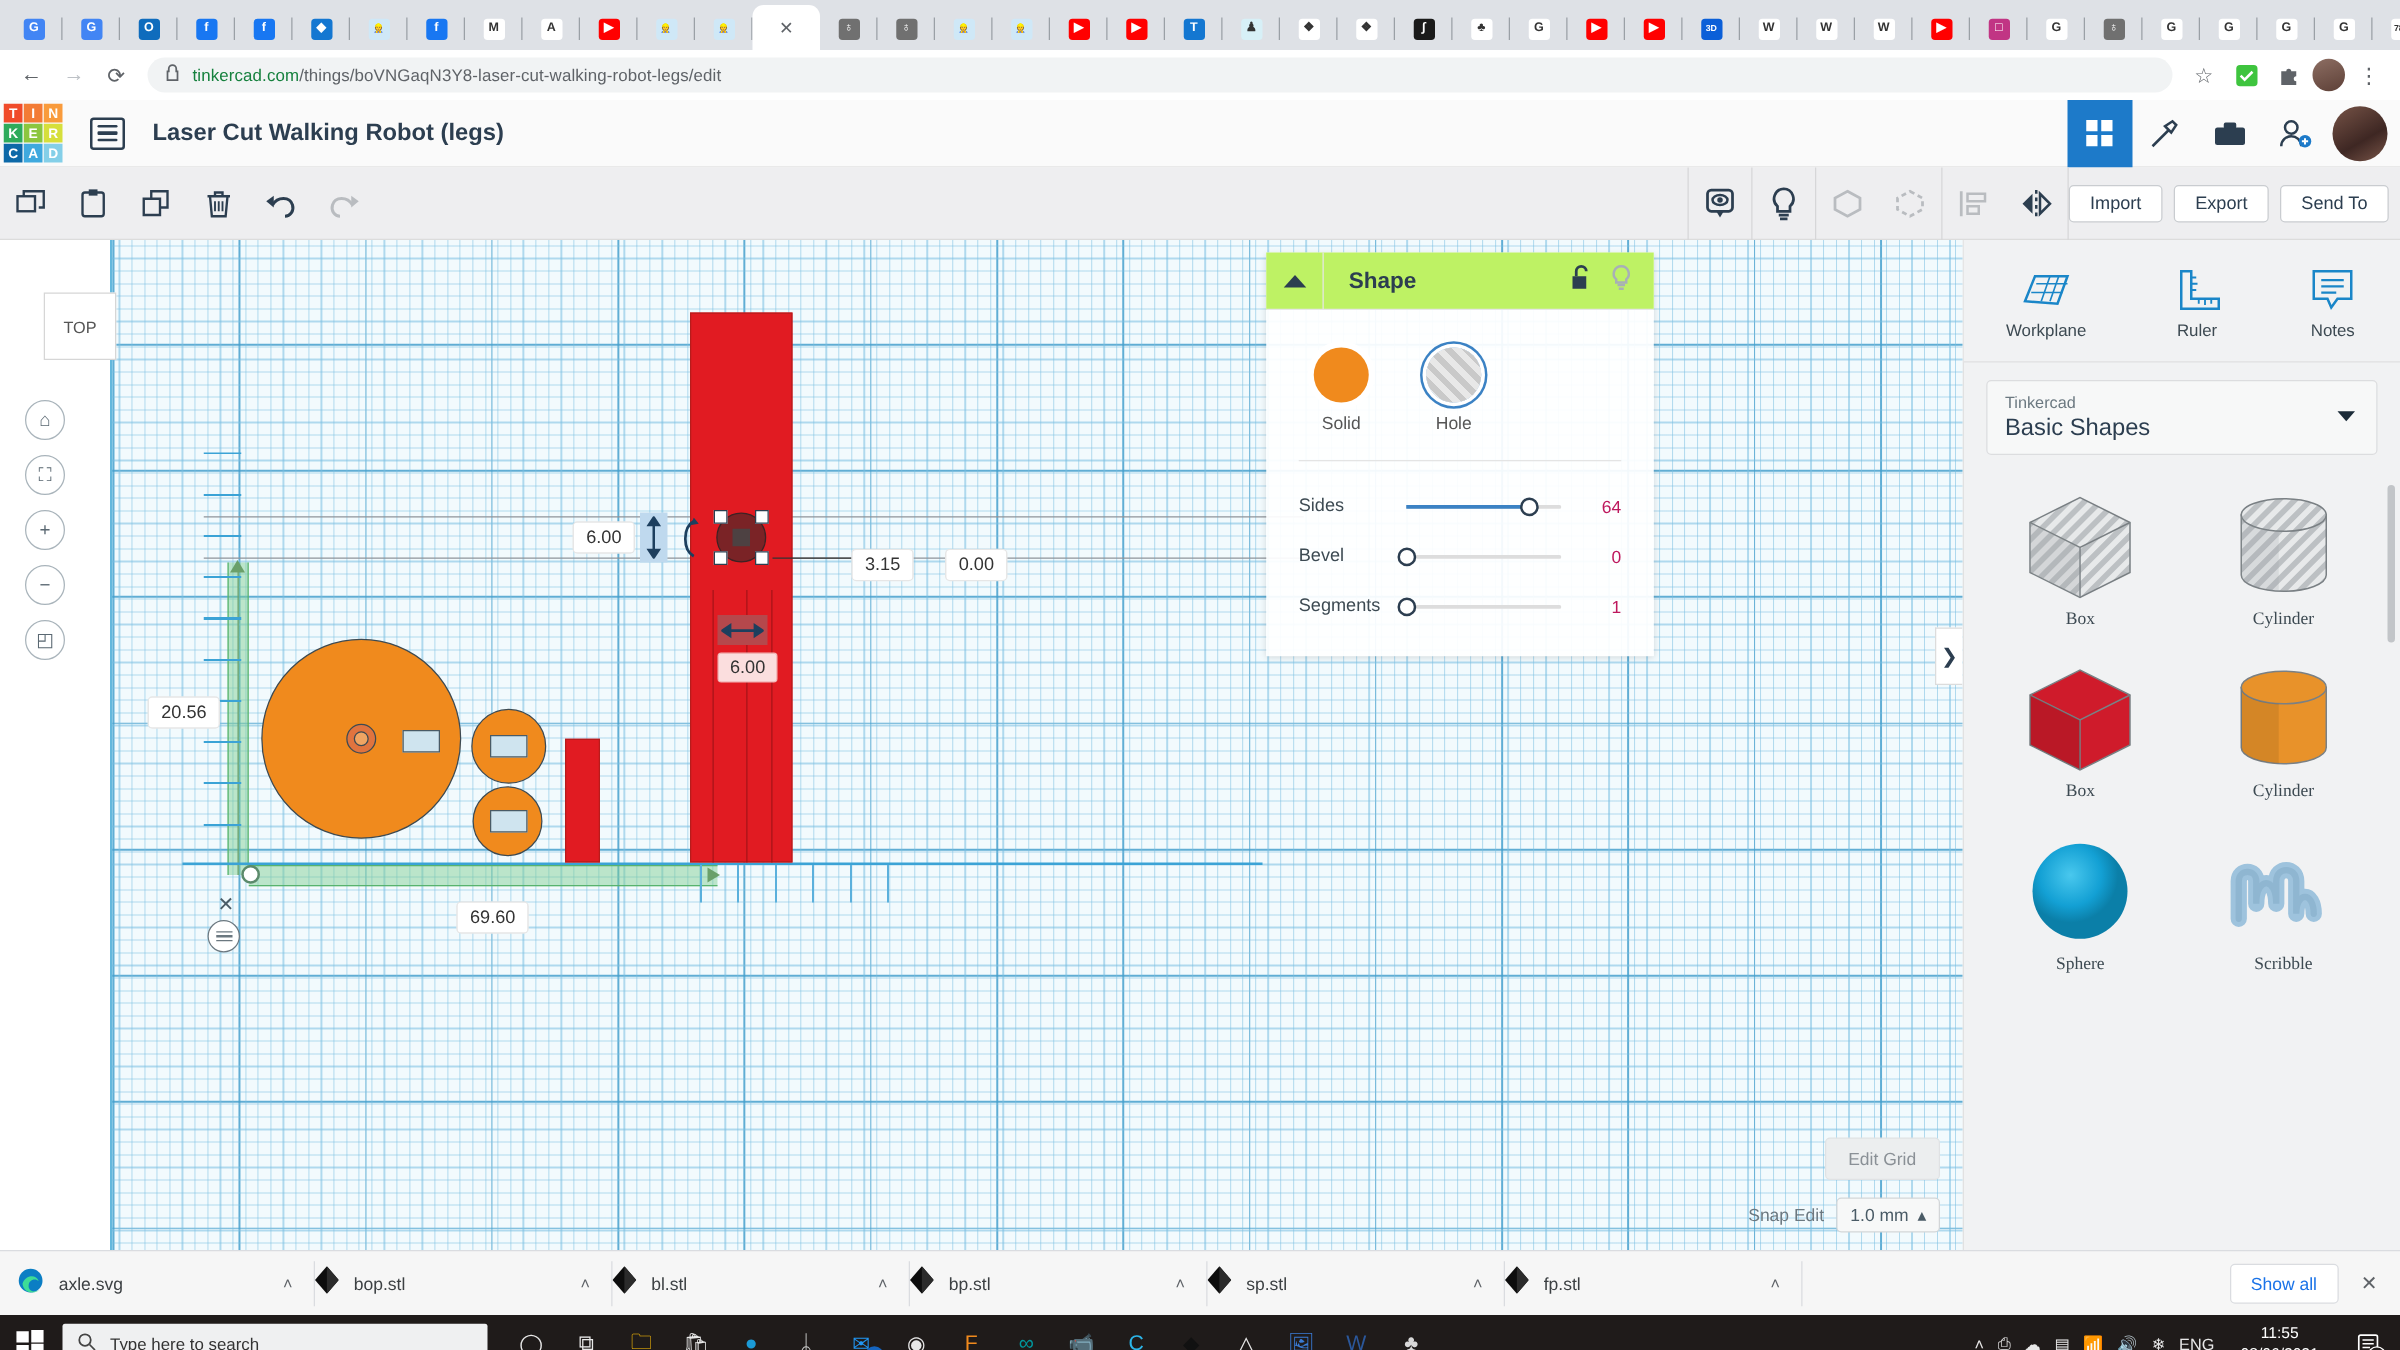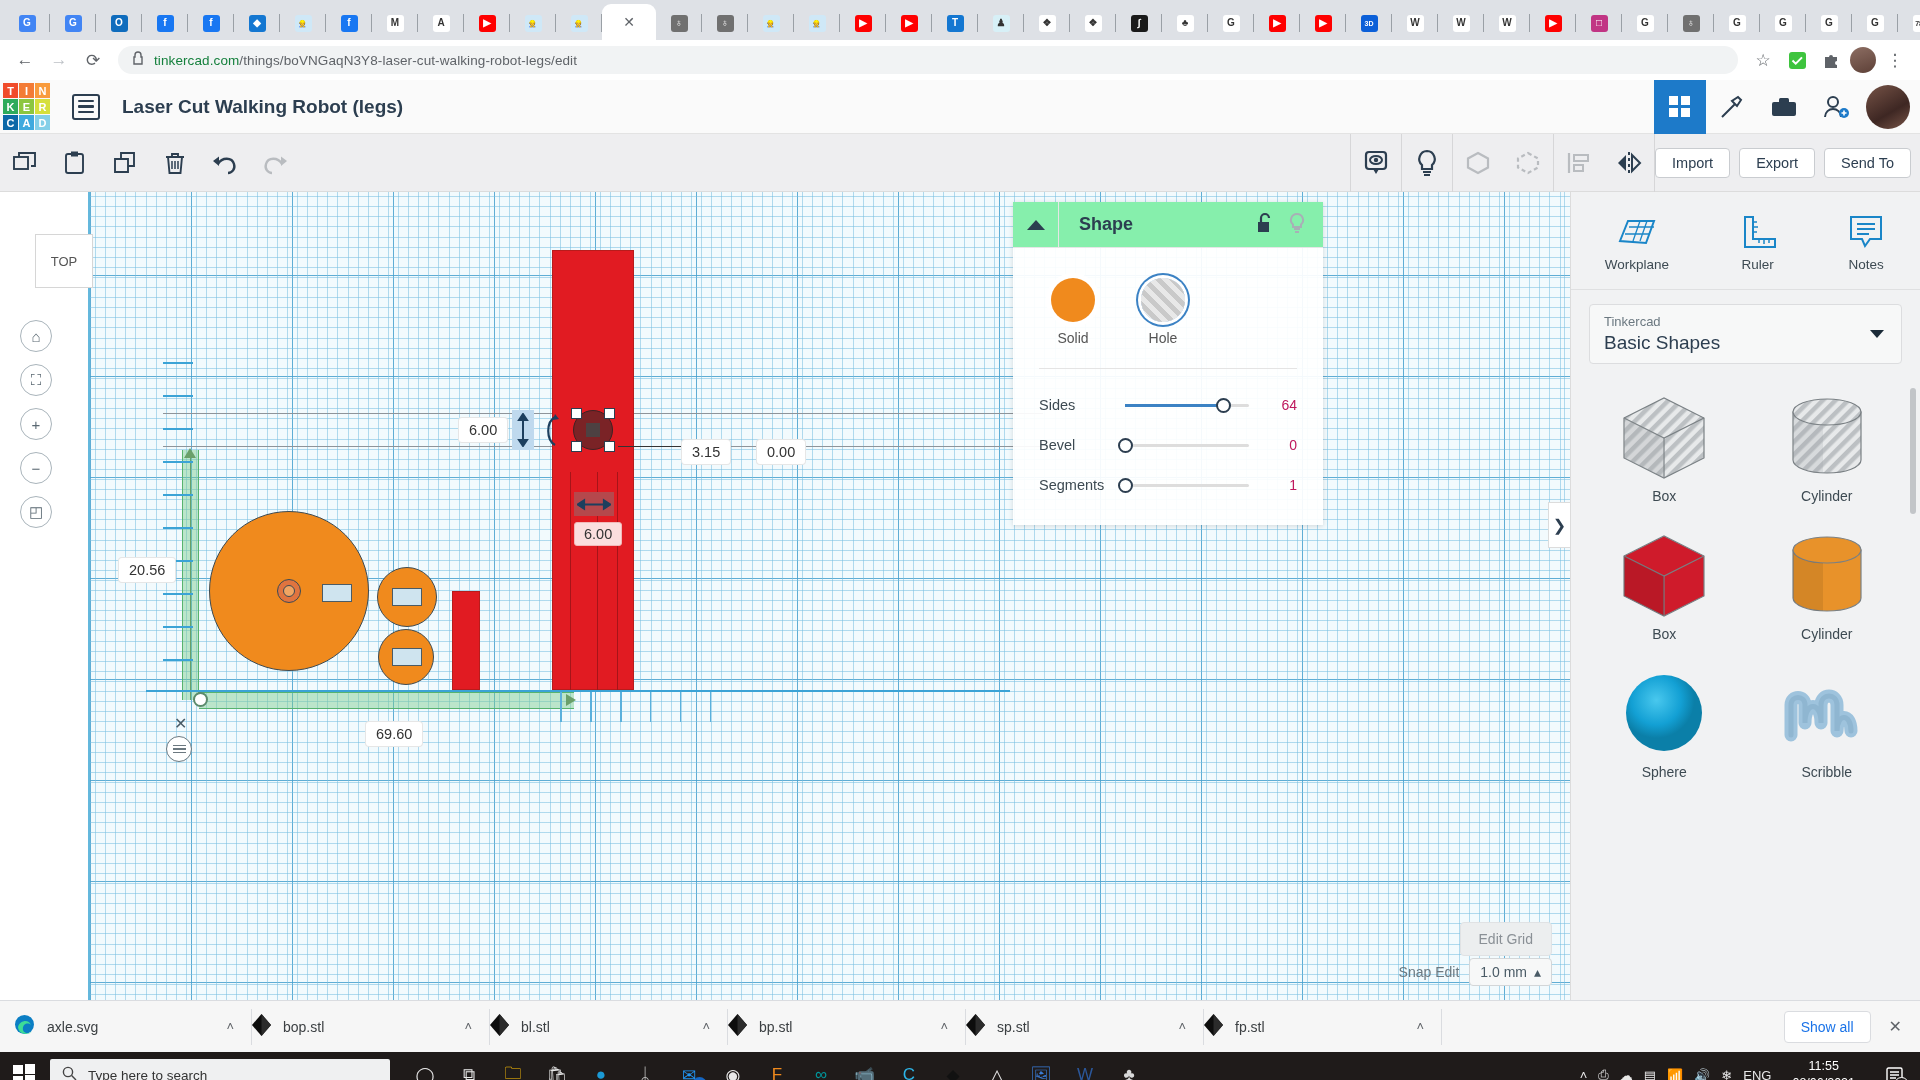--- a/index.html
+++ b/index.html
@@ -201,21 +201,21 @@
   .ruler-menu i { width: 13px; height: 1.6px; background: #6b7880; }
 
   
   .shape-panel {
     position: absolute; left: 1240px; top: 228px; width: 310px;
     background: rgba(255,255,255,.93); z-index: 10;
     box-shadow: 0 1px 5px rgba(0,0,0,.14);
   }
   .sp-head {
     height: 46px; display: flex; align-items: center;
-    border-bottom: 1px solid #e6e6e6; background: #86efac;
+    border-bottom: 1px solid #e6e6e6; background: #bef264;
   }
   .sp-caret {
     width: 46px; height: 46px; display: flex; align-items: center;
     justify-content: center; border-right: 1px solid #e6e6e6;
   }
   .sp-title { font-size: 18px; font-weight: 600; color: #2c3e50; margin-left: 20px; }
   .sp-head-icons { margin-left: auto; display: flex; gap: 12px; padding-right: 16px; }
   .sp-body { padding: 22px 26px 20px; }
   .sp-swatches { display: flex; gap: 46px; padding: 8px 12px 16px; }
   .sw { text-align: center; }
@@ -240,21 +240,21 @@
   }
   .sp-fill { position: absolute; left: 0; top: 0; height: 3px; background: #3b82c4; }
   .sp-knob {
     position: absolute; top: -6px; width: 15px; height: 15px;
     border-radius: 50%; background: #fff; border: 2px solid #2c3e50;
   }
   .sp-val { width: 34px; text-align: right; color: #be185d; font-size: 14px; }
 
   
   .edit-grid-btn {
-    position: absolute; right: 18px; bottom: 44px; z-index: 8;
+    position: absolute; right: 18px; bottom: 56px; z-index: 8;
     background: #eceeef; color: #8a9096; font-size: 14px;
     padding: 8px 18px; border-radius: 4px; border: 1px solid #e0e2e4;
   }
   .snap-row {
     position: absolute; right: 18px; bottom: 14px; z-index: 8;
     display: flex; align-items: center; gap: 10px;
     font-size: 14px; color: #6b7880;
   }
   .snap-sel {
     border: 1px solid #d3d6d8; background: #f7f8f8; border-radius: 4px;
@@ -283,21 +283,21 @@
   .rs-select {
     margin: 14px 18px; background: #f7f8f8; border: 1px solid #dcdddf;
     border-radius: 4px; padding: 9px 14px; position: relative;
   }
   .rs-select .small { font-size: 13px; color: #6b7880; }
   .rs-select .big { font-size: 19px; color: #2c3e50; margin-top: 3px; }
   .rs-caret {
     position: absolute; right: 16px; top: 50%; transform: translateY(-50%);
     color: #2c3e50;
   }
-  .rs-gridwrap { flex: 1; overflow: hidden; position: relative; padding: 0 14px; }
+  .rs-gridwrap { flex: 1; overflow: hidden; position: relative; padding: 0 14px; font-family: Liberation Serif, serif; }
   .rs-grid {
     display: grid; grid-template-columns: 1fr 1fr; gap: 6px 4px;
   }
   .rs-item { text-align: center; padding: 10px 0 6px; }
   .rs-item .thumb {
     height: 98px; display: flex; align-items: center; justify-content: center;
   }
   .rs-item .nm { font-size: 14px; color: #3d4a52; margin-top: 2px; }
   .rs-scrollbar {
     position: absolute; right: 4px; top: 10px; width: 6px; height: 126px;

